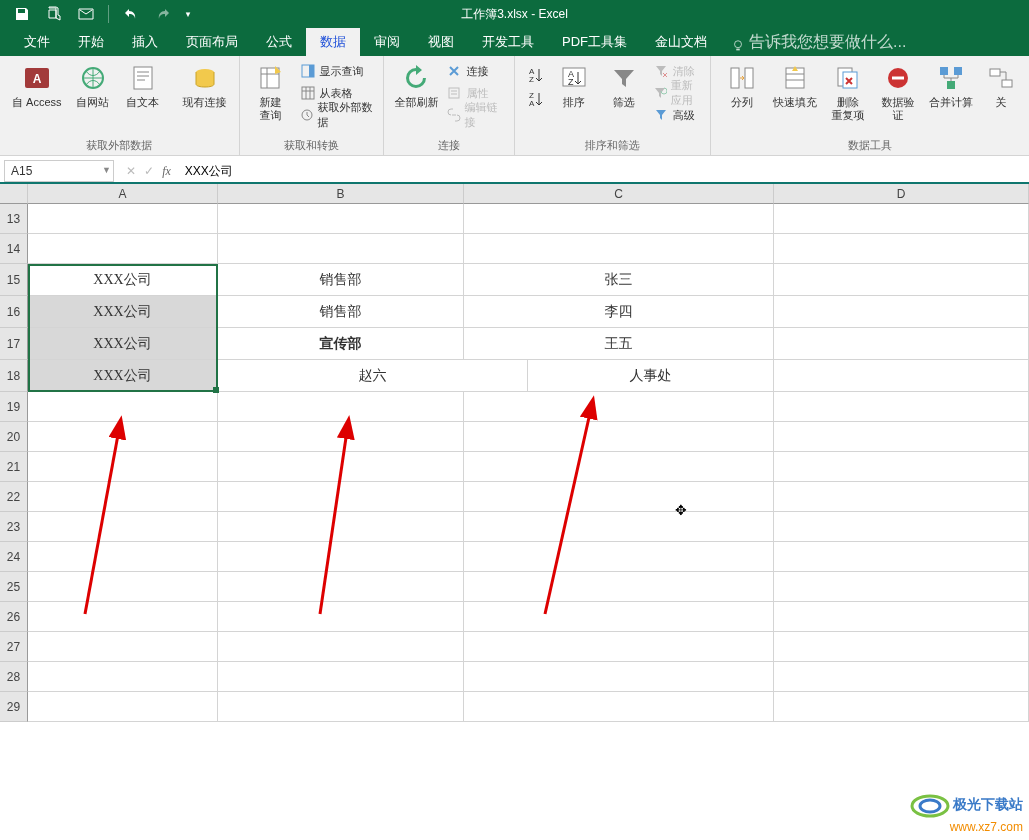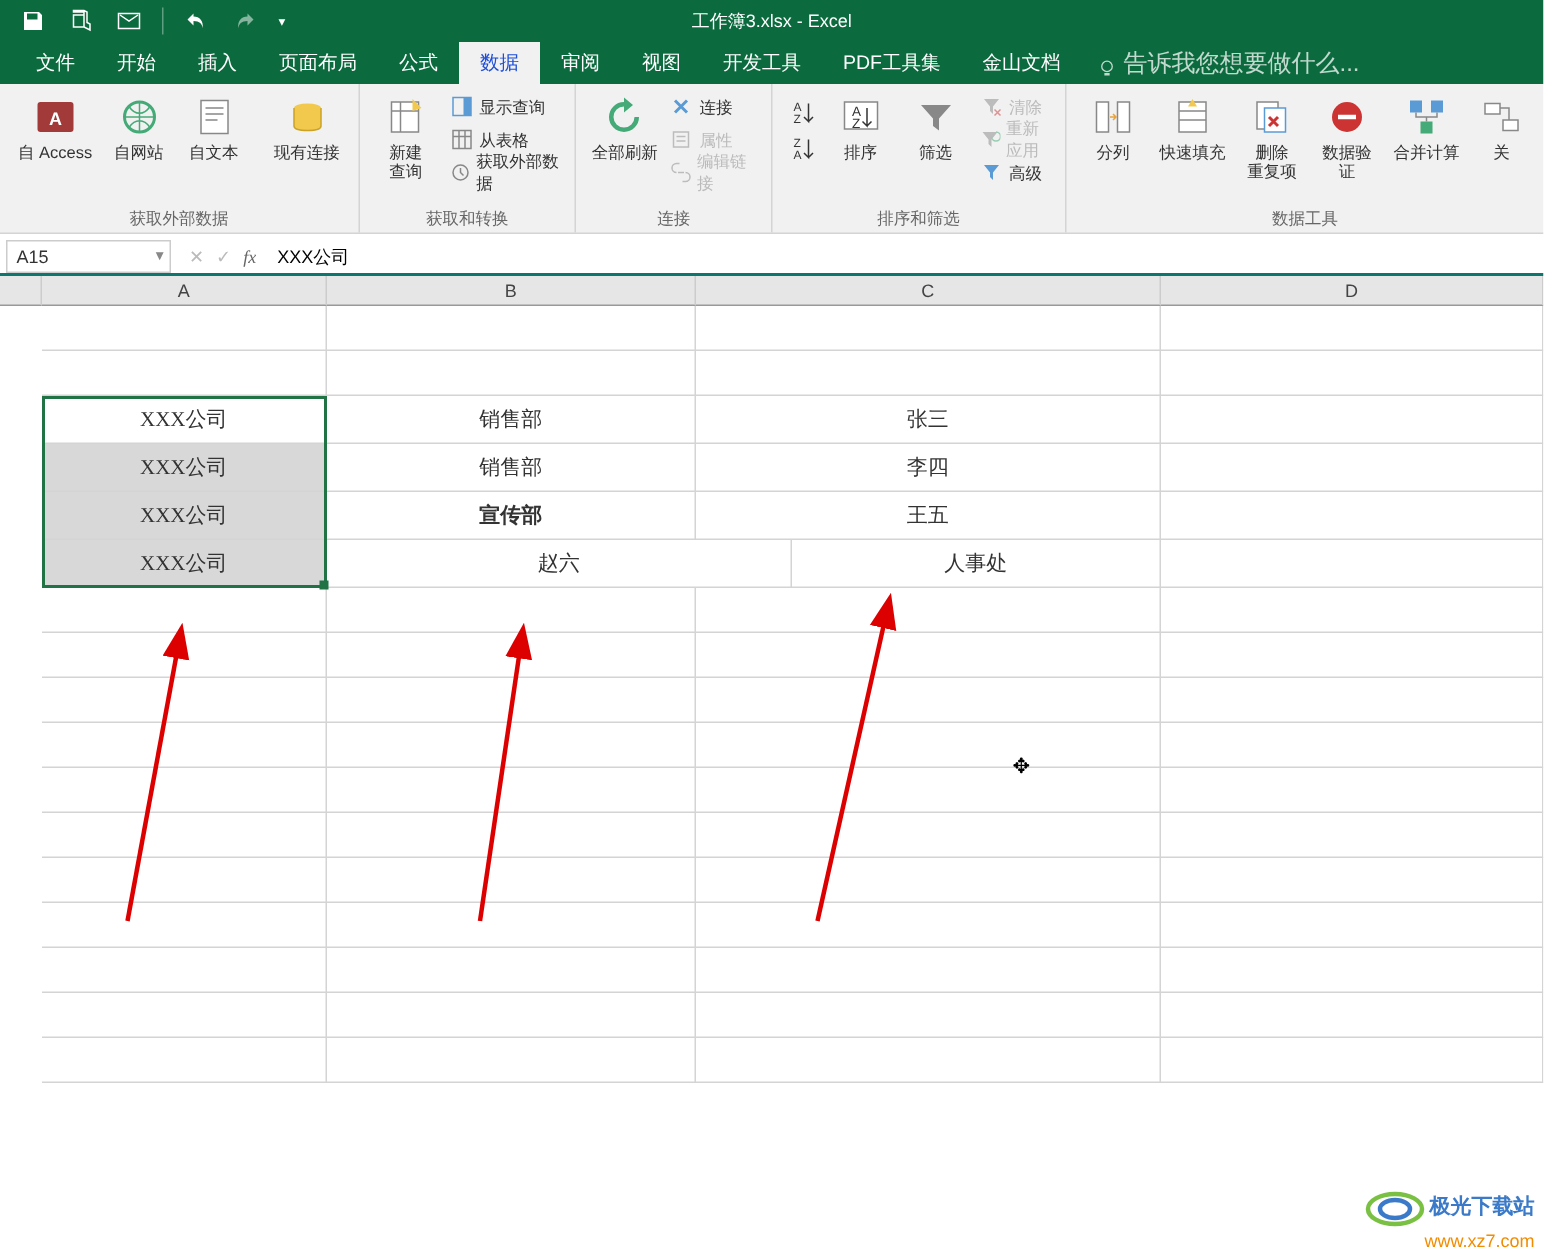--- a/index.html
+++ b/index.html
@@ -392,20 +392,39 @@
 </div>
 
 <div class="grid-area">
   <div class="corner"></div>
   <div class="col-headers" id="colh">
       <div class="col-h" style="width: 190px;">A</div>
       <div class="col-h" style="width: 246px;">B</div>
       <div class="col-h" style="width: 310px;">C</div>
       <div class="col-h" style="width: 255px;">D</div>
     </div>
+  <div class="row-headers" id="rowh">
+      <div class="row-h" style="height: 30px;">13</div>
+      <div class="row-h" style="height: 30px;">14</div>
+      <div class="row-h" style="height: 32px;">15</div>
+      <div class="row-h" style="height: 32px;">16</div>
+      <div class="row-h" style="height: 32px;">17</div>
+      <div class="row-h" style="height: 32px;">18</div>
+      <div class="row-h" style="height: 30px;">19</div>
+      <div class="row-h" style="height: 30px;">20</div>
+      <div class="row-h" style="height: 30px;">21</div>
+      <div class="row-h" style="height: 30px;">22</div>
+      <div class="row-h" style="height: 30px;">23</div>
+      <div class="row-h" style="height: 30px;">24</div>
+      <div class="row-h" style="height: 30px;">25</div>
+      <div class="row-h" style="height: 30px;">26</div>
+      <div class="row-h" style="height: 30px;">27</div>
+      <div class="row-h" style="height: 30px;">28</div>
+      <div class="row-h" style="height: 30px;">29</div>
+    </div>
   <div class="cells" id="cells">
       <div class="crow" style="height: 30px;">
         <div class="cell" style="width: 190px;"></div>
         <div class="cell" style="width: 246px;"></div>
         <div class="cell" style="width: 310px;"></div>
         <div class="cell" style="width: 255px;"></div>
       </div>
       <div class="crow" style="height: 30px;">
         <div class="cell" style="width: 190px;"></div>
         <div class="cell" style="width: 246px;"></div>

